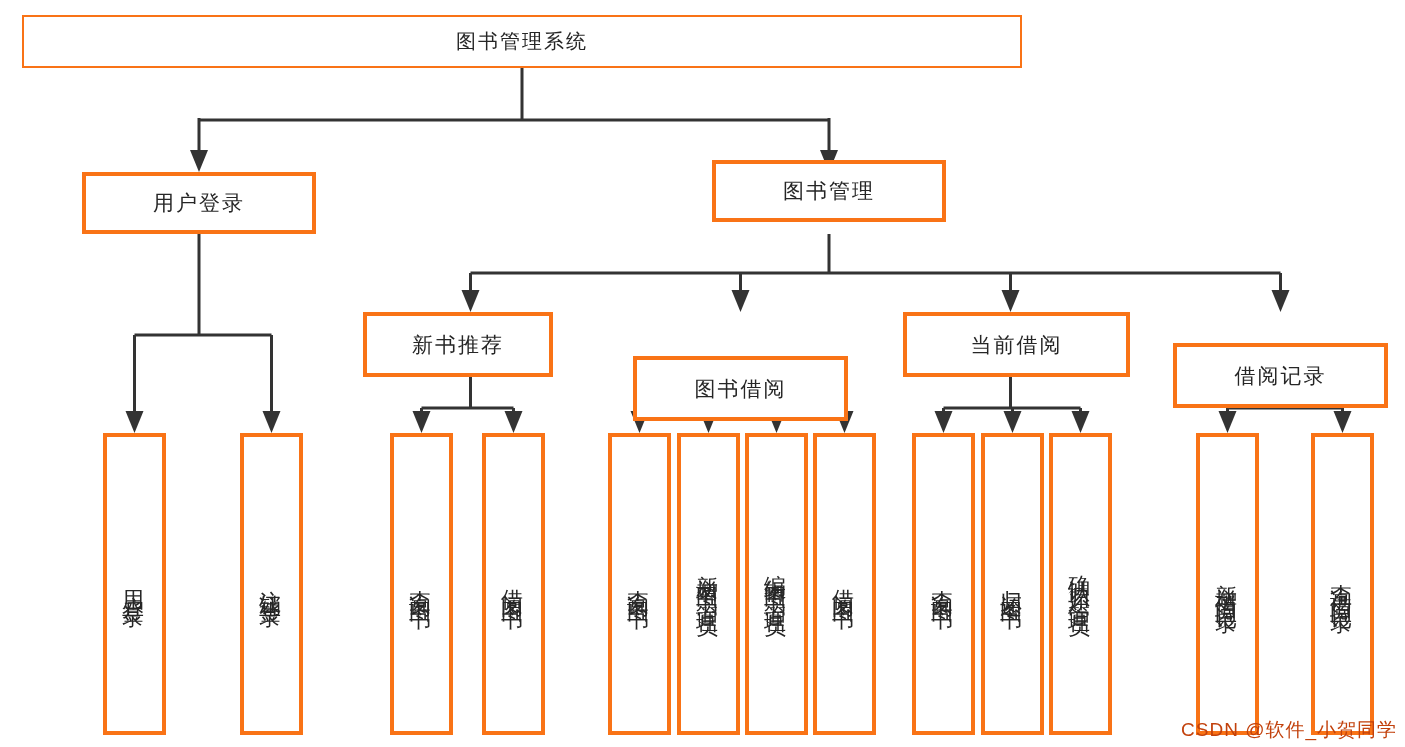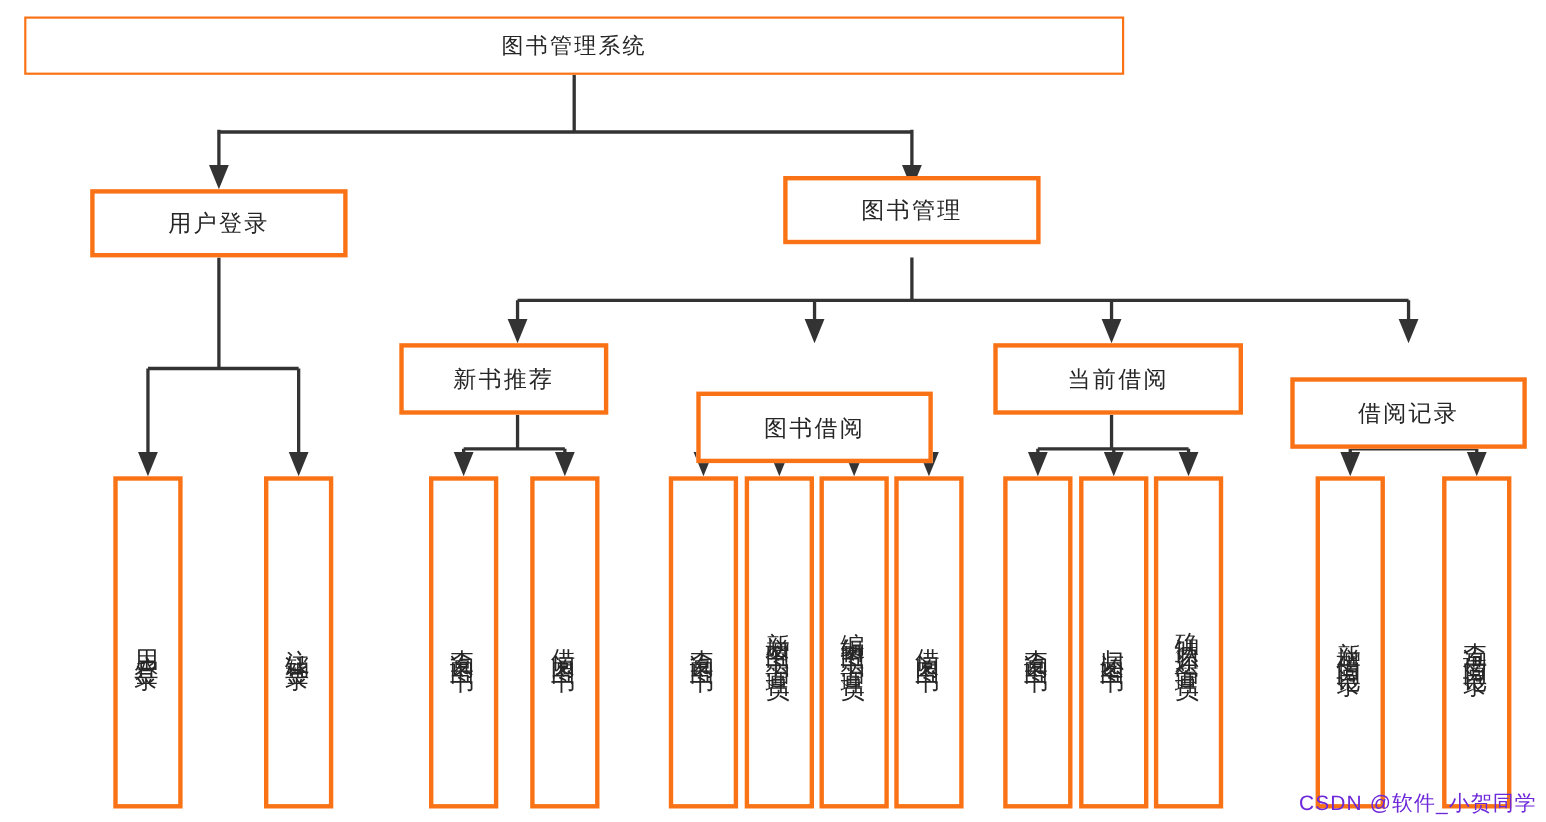--- a/index.html
+++ b/index.html
@@ -43,21 +43,21 @@
     text-align: center;
     line-height: 57px;
     font-size: 22px;
     letter-spacing: 6px;
   }
   .watermark {
     position: absolute;
     right: 8px;
     bottom: 4px;
     font-size: 19px;
-    color: #6d28d9;
+    color: #c2410c;
     letter-spacing: 1px;
     z-index: 10;
     white-space: nowrap;
   }
   .line { stroke: #333333; stroke-width: 3; fill: none; }
   .arrow { fill: #333333; stroke: none; }
 </style>
 </head>
 <body>
 

